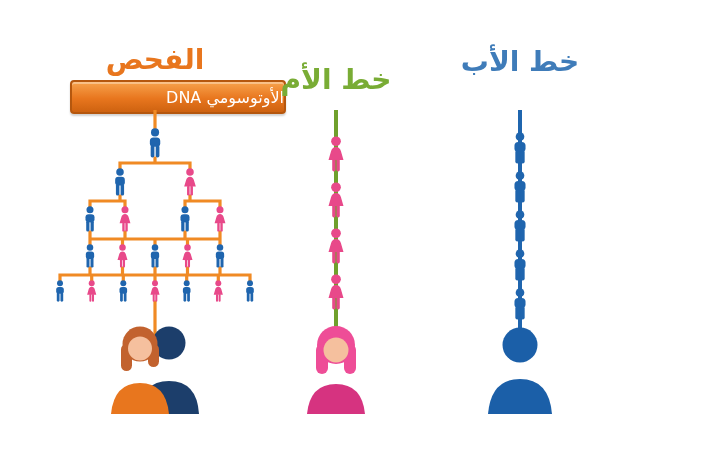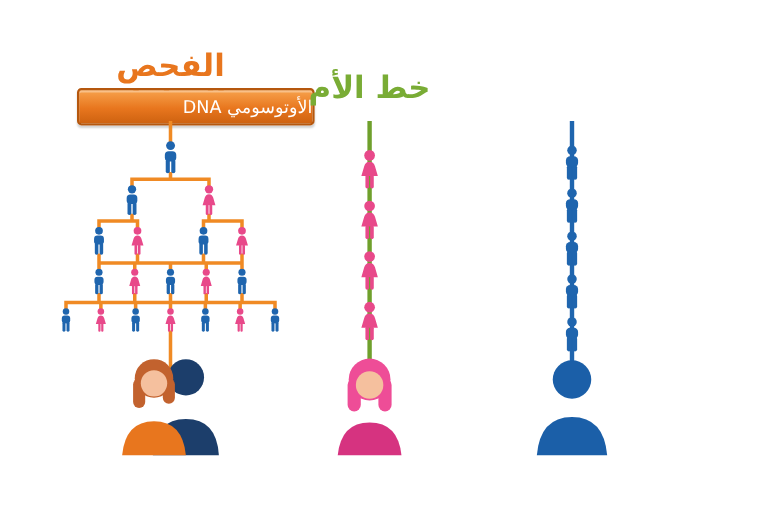--- a/index.html
+++ b/index.html
@@ -136,20 +136,21 @@
   </svg>
 
   <svg class="abs" style="left:291px;top:320px" width="90" height="94" viewBox="0 0 90 94">
     <circle class="f-pinkhair" cx="45" cy="25" r="19"></circle>
     <rect class="f-pinkhair" x="25" y="24" width="12" height="30" rx="6"></rect>
     <rect class="f-pinkhair" x="53" y="24" width="12" height="30" rx="6"></rect>
     <circle class="f-skin" cx="45" cy="30" r="12.5"></circle>
     <path class="f-magenta" d="M16,94 q3,-30 29,-30 q26,0 29,30 z"></path>
   </svg>
 
+  <h2 class="title t-blue" style="left:460px;top:22px;width:120px;" dir="rtl">خط الأب</h2>
 
 
   <svg class="abs" style="left:484px;top:110px" width="72" height="228" viewBox="0 0 72 228">
     <path class="s-blue" d="M36,0 V228" stroke-width="4" fill="none"></path>
     <use href="#sym-male" class="f-male" x="25.6" y="22" width="20.8" height="32"></use>
     <use href="#sym-male" class="f-male" x="25.6" y="61" width="20.8" height="32"></use>
     <use href="#sym-male" class="f-male" x="25.6" y="100" width="20.8" height="32"></use>
     <use href="#sym-male" class="f-male" x="25.6" y="139" width="20.8" height="32"></use>
     <use href="#sym-male" class="f-male" x="25.6" y="178" width="20.8" height="32"></use>
   </svg>

